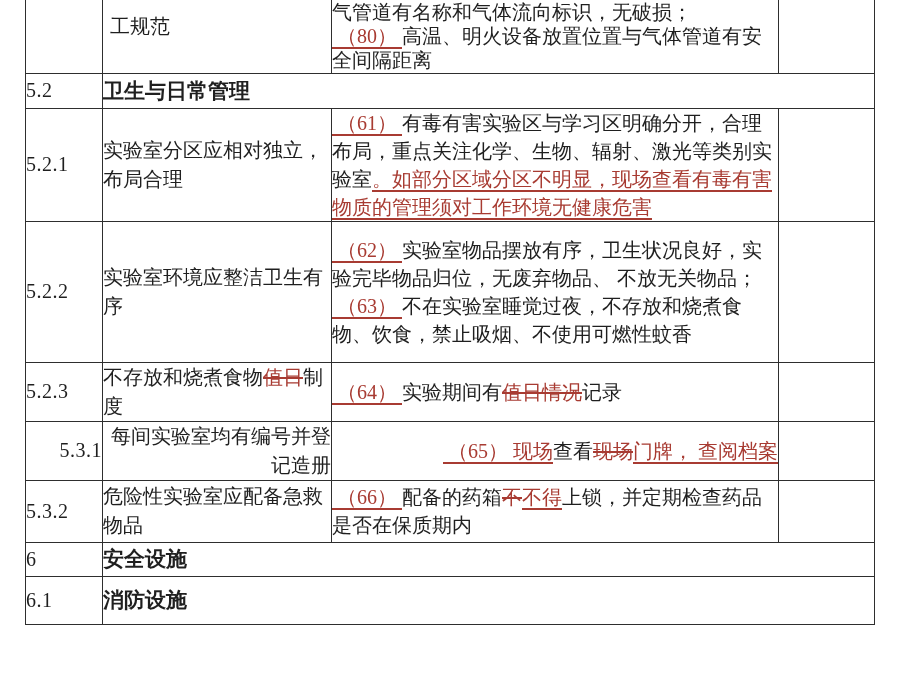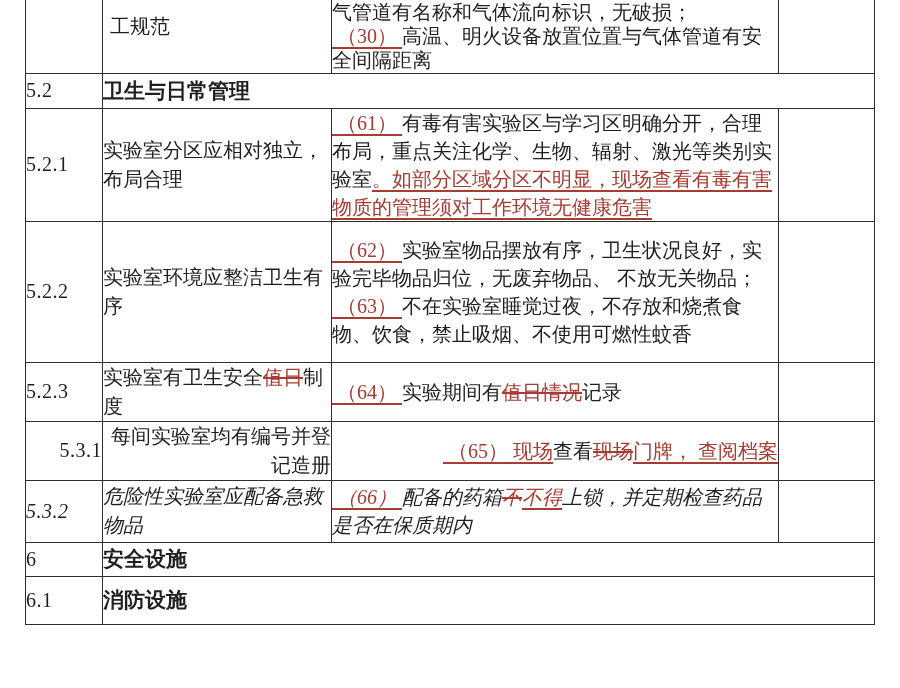--- a/index.html
+++ b/index.html
@@ -65,21 +65,21 @@
       <col style="width:96px">
     </colgroup>
     <tbody id="table-body">
         <tr class="row-cont" style="height: 73px;">
           <td class="col-num"></td>
           <td class="col-item">
             <p class="para"><span class="run-n">工规范</span></p>
           </td>
           <td class="col-detail">
             <p class="para"><span class="run-n">气管道有名称和气体流向标识，无破损；</span></p>
-            <p class="para"><span class="run-ins"> （30） </span><span class="run-n">高温、明火设备放置位置与气体管道有安全间隔距离</span></p>
+            <p class="para"><span class="run-ins"> （80） </span><span class="run-n">高温、明火设备放置位置与气体管道有安全间隔距离</span></p>
           </td>
           <td class="col-check"></td>
         </tr>
         <tr style="height: 35px;">
           <td class="col-num">5.2</td>
           <td class="col-section" colspan="3"><span class="run-b">卫生与日常管理</span></td>
         </tr>
         <tr style="height: 111px;">
           <td class="col-num">5.2.1</td>
           <td class="col-item">
@@ -97,38 +97,38 @@
           </td>
           <td class="col-detail">
             <p class="para"><span class="run-ins"> （62） </span><span class="run-n">实验室物品摆放有序，卫生状况良好，实验完毕物品归位，无废弃物品、 不放无关物品；</span></p>
             <p class="para"><span class="run-ins"> （63） </span><span class="run-n">不在实验室睡觉过夜，不存放和烧煮食物、饮食，禁止吸烟、不使用可燃性蚊香</span></p>
           </td>
           <td class="col-check"></td>
         </tr>
         <tr style="height: 57px;">
           <td class="col-num">5.2.3</td>
           <td class="col-item">
-            <p class="para"><span class="run-n">实验室有卫生安全</span><span class="run-del">值日</span><span class="run-n">制度</span></p>
+            <p class="para"><span class="run-n">不存放和烧煮食物</span><span class="run-del">值日</span><span class="run-n">制度</span></p>
           </td>
           <td class="col-detail">
             <p class="para"><span class="run-ins"> （64） </span><span class="run-n">实验期间有</span><span class="run-del">值日情况</span><span class="run-n">记录</span></p>
           </td>
           <td class="col-check"></td>
         </tr>
         <tr style="height: 57px; text-align: right;">
           <td class="col-num">5.3.1</td>
           <td class="col-item">
             <p class="para"><span class="run-n">每间实验室均有编号并登记造册</span></p>
           </td>
           <td class="col-detail">
             <p class="para"><span class="run-ins"> （65） 现场</span><span class="run-n">查看</span><span class="run-del">现场</span><span class="run-ins">门牌， 查阅档案</span></p>
           </td>
           <td class="col-check"></td>
         </tr>
-        <tr style="height: 62px; font-style: italic;">
+        <tr style="height: 62px;">
           <td class="col-num">5.3.2</td>
           <td class="col-item">
             <p class="para"><span class="run-n">危险性实验室应配备急救物品</span></p>
           </td>
           <td class="col-detail">
             <p class="para"><span class="run-ins"> （66） </span><span class="run-n">配备的药箱</span><span class="run-del">不</span><span class="run-ins">不得</span><span class="run-n">上锁，并定期检查药品是否在保质期内</span></p>
           </td>
           <td class="col-check"></td>
         </tr>
         <tr style="height: 34px;">

